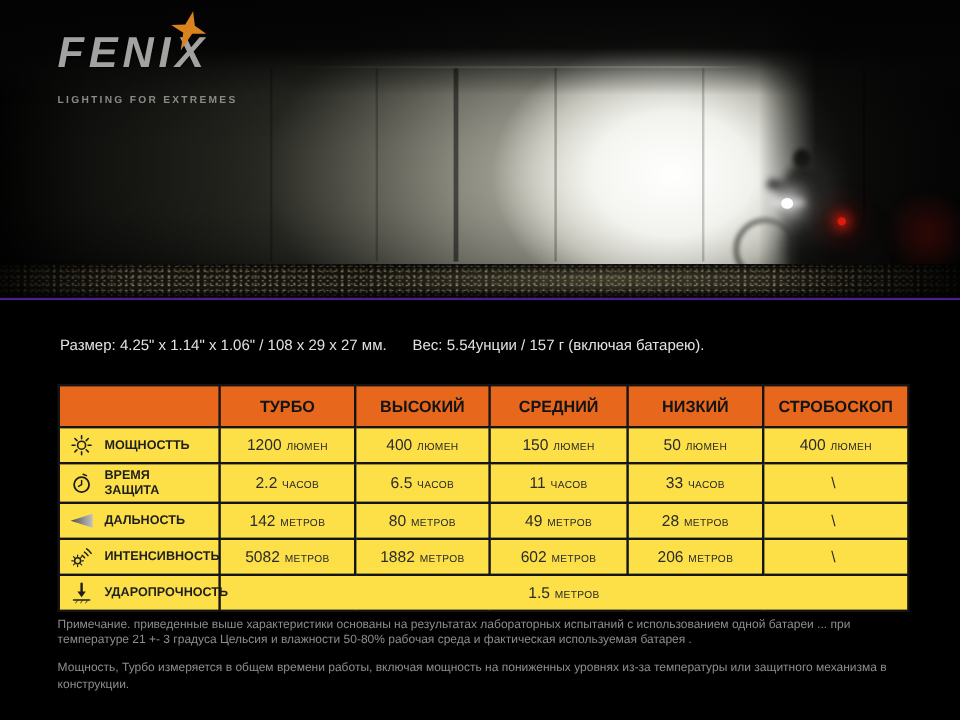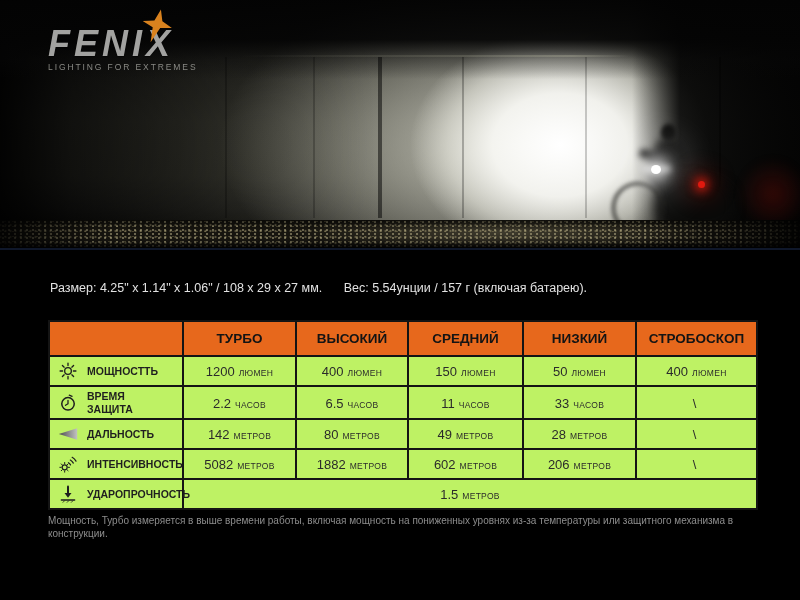--- a/index.html
+++ b/index.html
@@ -1,20 +1,20 @@
 <!DOCTYPE html>
 <html><head>
 <meta charset="utf-8">
 <style>
   html,body{margin:0;padding:0;background:#000;}
   .page{position:relative;width:800px;height:600px;background:#000;overflow:hidden;
         font-family:"Liberation Sans",sans-serif;}
 
   
-  .photo{position:absolute;left:0;top:0;width:800px;height:250px;background:#0f172a;overflow:hidden;}
+  .photo{position:absolute;left:0;top:0;width:800px;height:250px;background:#4c1d95;overflow:hidden;}
   .wall{position:absolute;left:0;top:0;width:800px;height:220px;
     background:
       linear-gradient(180deg, rgba(3,3,3,.96) 0%, rgba(4,4,4,.92) 18%, rgba(8,8,8,.35) 27%, rgba(0,0,0,0) 36%),
       linear-gradient(90deg, rgba(0,0,0,0) 0%, rgba(0,0,0,0) 79%, rgba(2,2,2,.88) 85%, rgba(3,3,3,.97) 100%),
       linear-gradient(90deg, rgba(0,0,0,.92) 0%, rgba(0,0,0,.55) 9%, rgba(0,0,0,.18) 28%, rgba(0,0,0,0) 48%),
       radial-gradient(ellipse 150px 115px at 560px 145px, rgba(255,255,255,1) 0%, rgba(249,249,245,.92) 45%, rgba(238,238,229,.55) 75%, rgba(230,230,220,0) 100%),
       radial-gradient(ellipse 300px 170px at 520px 145px, rgba(233,233,223,.75) 0%, rgba(204,204,190,.38) 60%, rgba(190,190,175,0) 100%),
       radial-gradient(ellipse 500px 210px at 470px 155px, rgba(150,150,130,.45) 0%, rgba(95,95,80,.22) 60%, rgba(70,70,58,0) 100%),
       linear-gradient(180deg, #0a0a09 0%, #161614 30%, #1e1e1a 55%, #1c1c18 80%, #111110 94%, #0a0a09 100%);}
   .wall-top-line{position:absolute;left:240px;top:55px;width:390px;height:2px;
@@ -53,33 +53,33 @@
   .taillight{position:absolute;left:698px;top:181px;width:7px;height:7px;border-radius:50%;background:#e0190f;
       box-shadow:0 0 10px 4px rgba(230,30,15,.7),0 0 22px 10px rgba(180,20,10,.28);}
   .red-glow{position:absolute;left:738px;top:158px;width:70px;height:72px;
       background:radial-gradient(rgba(130,14,8,.35) 0%, rgba(130,14,8,0) 70%);filter:blur(4px);}
 
   
   .logo{position:absolute;left:48px;top:26px;z-index:6;}
   .logo-text{position:relative;font-weight:bold;font-style:italic;font-size:36px;line-height:1;
       color:#a2a2a0;letter-spacing:4px;text-shadow:0 1px 1px rgba(0,0,0,.6);}
   .logo-star{position:absolute;left:94px;top:-17px;}
-  .tagline{margin-top:0;font-size:8.5px;font-weight:normal;color:#8a8a85;letter-spacing:1.9px;}
+  .tagline{margin-top:16px;font-size:8.5px;font-weight:bold;color:#8a8a85;letter-spacing:1.9px;}
 
   
   .title{position:absolute;left:49px;top:246px;margin:0;font-size:28px;font-weight:bold;
       color:#e8690b;letter-spacing:.5px;}
   .specs{position:absolute;left:50px;top:281px;font-size:12.5px;color:#e2e2e2;}
   .specs .w{margin-left:18px;}
 
   
   table.spec{position:absolute;left:48px;top:320px;width:708px;border-collapse:collapse;table-layout:fixed;}
   table.spec th{background:#e7681c;color:#141414;font-size:13.5px;font-weight:bold;
       height:33px;border:2px solid #141414;text-align:center;padding:0;}
-  table.spec td{background:#bef264;border:2px solid #141414;text-align:center;padding:0;height:28px;margin-left:39px;}
+  table.spec td{background:#fde047;border:2px solid #141414;text-align:center;padding:0;height:28px;margin-left:39px;}
   table.spec tr.tall td{height:31px;}
   .cell-label{text-align:left !important;}
   .lbl-wrap{display:flex;align-items:center;gap:9px;padding-left:8px;}
   .lbl-wrap svg{flex:0 0 auto;}
   .row-label{font-size:10.5px;font-weight:bold;color:#1f1f1f;line-height:1.15;white-space:pre-line;}
   .num{font-size:13px;color:#2b2b2b;}
   .unit{font-size:8.5px;color:#2b2b2b;margin-left:4px;letter-spacing:.3px;}
 
   
   .notes{position:absolute;left:48px;top:514px;width:714px;color:#8d8d8d;font-size:10px;line-height:1.32;}
@@ -229,16 +229,17 @@
             </svg>
             <span class="row-label">УДАРОПРОЧНОСТЬ</span>
           </div>
         </td>
         <td colspan="5"><span class="num">1.5</span><span class="unit">МЕТРОВ</span></td>
       </tr>
     </tbody>
   </table>
 
   <div class="notes">
-    <p>Мощность, Турбо измеряется в выше времени работы, включая мощность на пониженных уровнях из-за температуры или защитного механизма в конструкции.</p>
+    <p>Примечание. приведенные выше характеристики основаны на результатах лабораторных испытаний с использованием одной батареи ... при температуре 21 +- 3 градуса Цельсия и влажности 50-80% рабочая среда и фактическая используемая батарея .</p>
+    <p>Мощность, Турбо измеряется в общем времени работы, включая мощность на пониженных уровнях из-за температуры или защитного механизма в конструкции.</p>
   </div>
 
 </div>
 
 </body></html>

